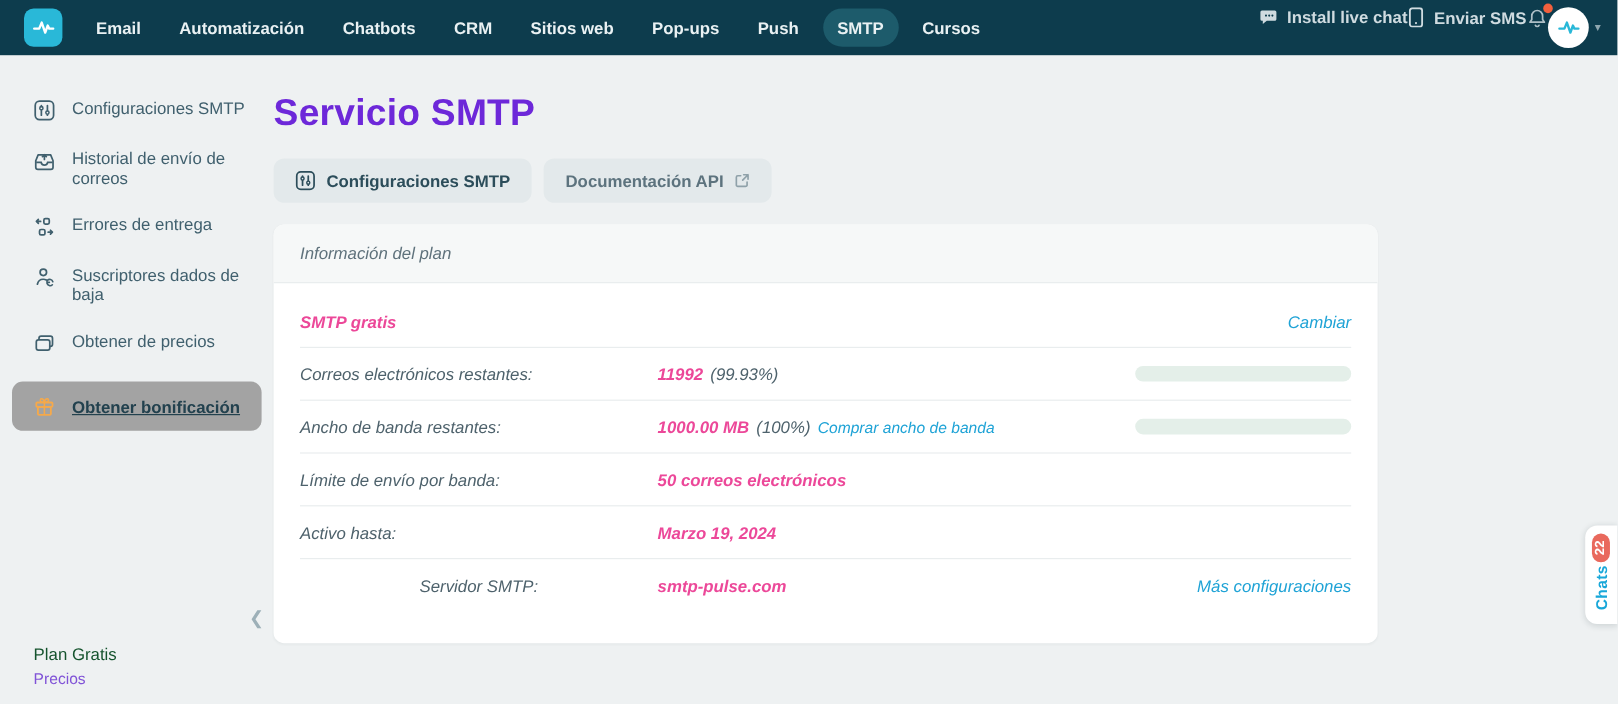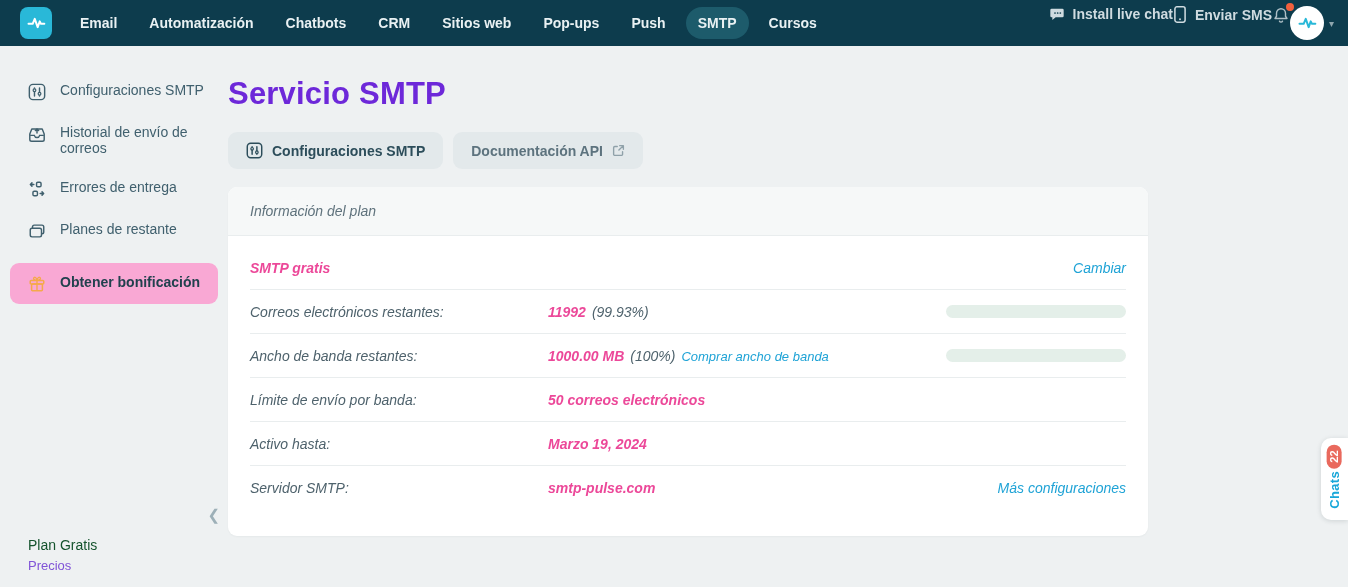--- a/index.html
+++ b/index.html
@@ -41,22 +41,22 @@
 
   
   .sidebar { position:absolute; top:46px; left:0; bottom:0; width:228px; }
   .side-list { display:flex; flex-direction:column; gap:23px; padding:36px 10px 0 10px; }
   .side-item {
     display:flex; gap:14px; align-items:flex-start; color:#40606e;
     padding:0 0 0 18px; cursor:pointer; line-height:1.15;
   }
   .side-item .s-icon { flex:0 0 18px; margin-top:1px; }
   .side-item.pill {
-    background:#f9a8d4; border-radius:9px; padding:11px 10px 11px 18px;
-    align-items:flex-start; color:#22414e; font-weight:700;
+    background:#a3a3a3; border-radius:9px; padding:11px 10px 11px 18px;
+    align-items:center; color:#22414e; font-weight:700;text-decoration:underline;
   }
   .collapse-chevron {
     position:absolute; right:8px; top:460px; color:#9db0b8; font-size:15px; cursor:pointer;
   }
   .side-footer { position:absolute; left:28px; bottom:14px; }
   .plan-name { color:#14532d; font-size:14px; margin-bottom:5px; }
   .pricing-link { color:#8053d7; font-size:13px; cursor:pointer; }
 
   
   .main { position:absolute; top:46px; left:228px; right:0; bottom:0; padding-top:30px; }
@@ -78,21 +78,21 @@
   }
   .card-header {
     background:#f6f8f8; border-bottom:1px solid #e9edee;
     padding:16px 22px; color:#5f727c; color:#5f727c; font-size:14px;
   }
   .card-body { padding:10px 0 26px 0; }
   .row {
     display:flex; align-items:center; height:44px; margin:0 22px;
     border-bottom:1px solid #e9edee;
   }
-  .row:last-child { border-bottom:none; }
+  .row:last-child { border-bottom:none;text-align:center; }
   .row .label { flex:0 0 298px; color:#4e626c; }
   .row .value-wrap { flex:1; display:flex; align-items:baseline; gap:6px; }
   .row .value { font-weight:700; color:#ec4899; }
   .row .value-note { color:#4e626c; }
   .row .right { margin-left:auto; }
   .link { color:#1fa3d6; cursor:pointer; text-decoration:none; }
   .inline-link { font-size:13px; }
   .progress {
     width:180px; height:13px; border-radius:7px; background:#e4efe9; overflow:hidden;
   }
@@ -202,25 +202,35 @@
           <rect x="5.5" y="12.5" width="5" height="5" rx="1.4" fill="none" stroke="#40606e" stroke-width="1.6"></rect>
           <path d="M6.5 5 H2.8 M4.4 3.2 L2.6 5 l1.8 1.8" fill="none" stroke="#40606e" stroke-width="1.6" stroke-linecap="round" stroke-linejoin="round"></path>
           <path d="M13.5 15 h3.7 M15.6 13.2 L17.4 15 l-1.8 1.8" fill="none" stroke="#40606e" stroke-width="1.6" stroke-linecap="round" stroke-linejoin="round"></path>
         </svg>
       </span>
       <span>Errores de entrega</span>
     </div>
     <div class="side-item">
       <span class="s-icon">
         <svg width="18" height="18" viewBox="0 0 20 20">
+          <circle cx="9" cy="5.5" r="3" fill="none" stroke="#40606e" stroke-width="1.6"></circle>
+          <path d="M3.5 16.5 c.6-3 2.6-4.6 5.5-4.6 1 0 1.9.2 2.7.6" fill="none" stroke="#40606e" stroke-width="1.6" stroke-linecap="round"></path>
+          <path d="M12.4 15.6 a3 3 0 0 0 5 1.4 M17.8 14.2 a3 3 0 0 0-5-1.3 M12.4 12.6 v2.2 h2.2" fill="none" stroke="#40606e" stroke-width="1.5" stroke-linecap="round" stroke-linejoin="round"></path>
+        </svg>
+      </span>
+      <span>Suscriptores dados de baja</span>
+    </div>
+    <div class="side-item">
+      <span class="s-icon">
+        <svg width="18" height="18" viewBox="0 0 20 20">
           <rect x="5" y="3.5" width="12.5" height="9.5" rx="2" fill="none" stroke="#40606e" stroke-width="1.6"></rect>
           <rect x="2.5" y="7" width="12.5" height="9.5" rx="2" fill="#eef1f2" stroke="#40606e" stroke-width="1.6"></rect>
         </svg>
       </span>
-      <span>Planes de restante</span>
+      <span>Obtener de precios</span>
     </div>
     <div class="side-item pill">
       <span class="s-icon">
         <svg width="18" height="18" viewBox="0 0 20 20">
           <rect x="2.5" y="6" width="15" height="4" rx="1" fill="none" stroke="#f5a94b" stroke-width="1.7"></rect>
           <rect x="4" y="10" width="12" height="7.5" rx="1" fill="none" stroke="#f5a94b" stroke-width="1.7"></rect>
           <path d="M10 6 v11.5 M10 6 C7 6 5.6 4.6 6.4 3.2 7.2 1.8 9.6 2.6 10 6 z M10 6 c3 0 4.4-1.4 3.6-2.8 C12.8 1.8 10.4 2.6 10 6 z" fill="none" stroke="#f5a94b" stroke-width="1.5" stroke-linejoin="round"></path>
         </svg>
       </span>
       <span>Obtener bonificación</span>

